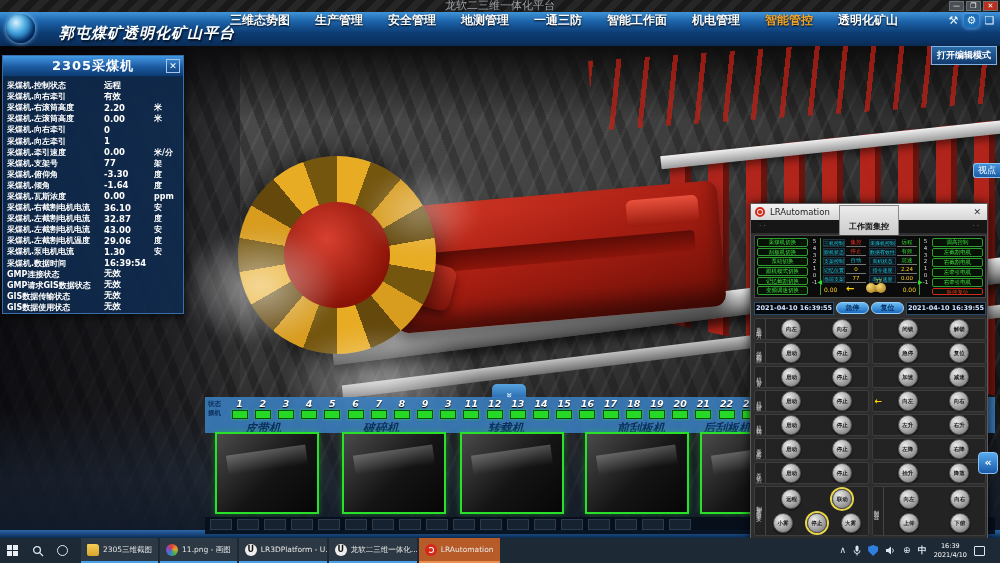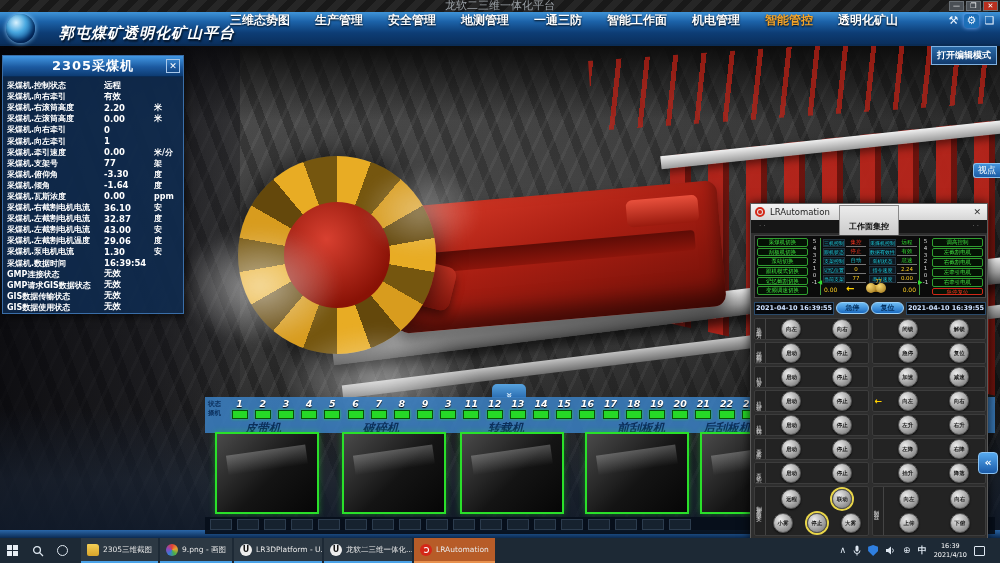--- a/index.html
+++ b/index.html
@@ -905,21 +905,21 @@
     </div>
     <div class="tb-apps">
 
         <div class="tb-app">
           <span class="tb-ico folder-icon"></span>
           <span>2305三维截图</span>
         </div>
 
         <div class="tb-app">
           <span class="tb-ico paint-icon"></span>
-          <span>9.png - 画图</span>
+          <span>11.png - 画图</span>
         </div>
 
         <div class="tb-app">
           <span class="tb-ico unreal-icon">U</span>
           <span>LR3DPlatform - U...</span>
         </div>
 
         <div class="tb-app">
           <span class="tb-ico unreal-icon">U</span>
           <span>龙软二三维一体化...</span>

